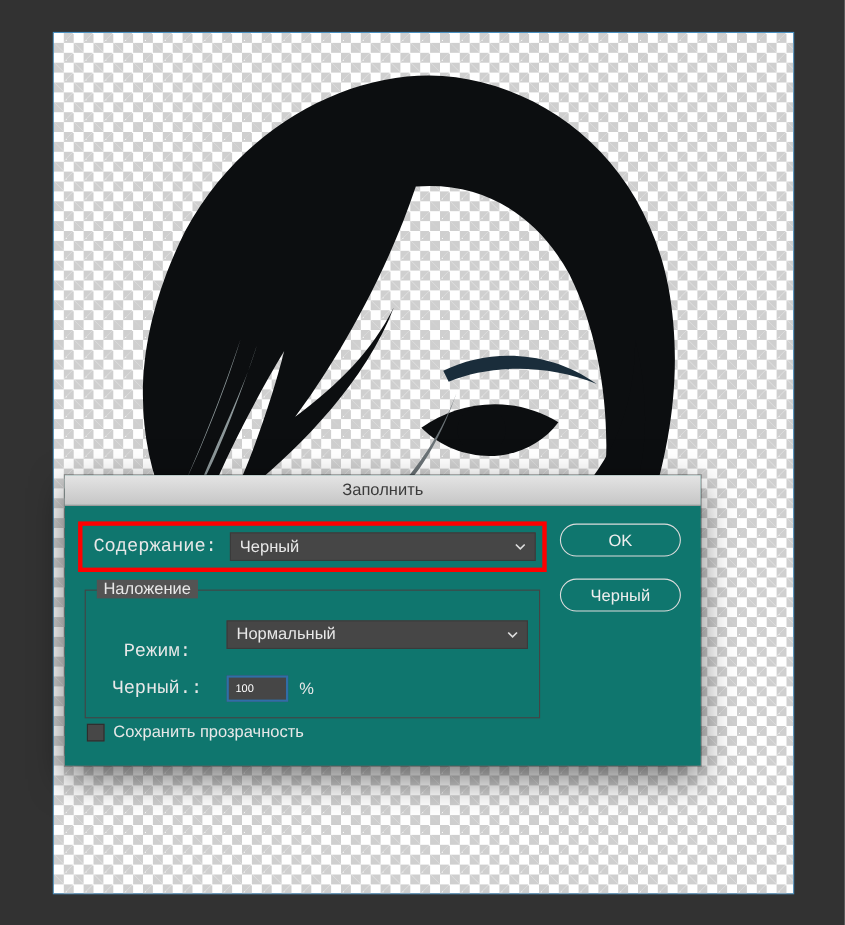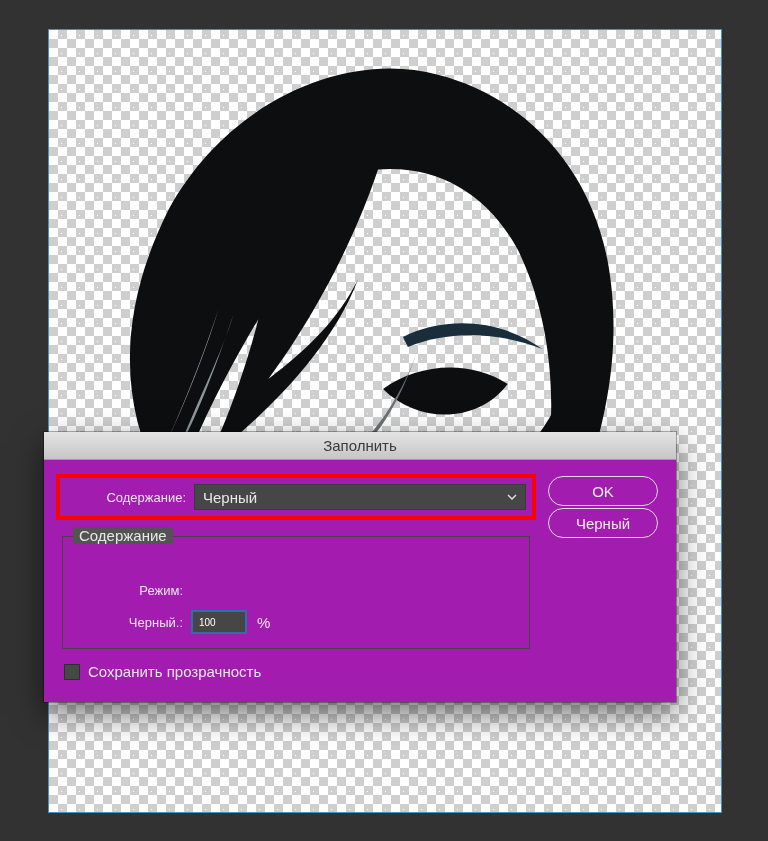--- a/index.html
+++ b/index.html
@@ -32,24 +32,24 @@
       background-size: 18px 18px;
       background-position: 0 0, 0 9px, 9px -9px, -9px 0;
       background-color: #ffffff;
     }
     .artwork {
       position: absolute;
       inset: 0;
     }
     .dialog {
       position: absolute;
-      left: 44px;
+      left: 59px;
       top: 432px;
-      width: 632px;
-      background: #a21caf;
+      width: 578px;
+      background: #0f766e;
       box-shadow: 0 12px 30px rgba(0,0,0,0.55), 0 0 0 1px rgba(0,0,0,0.3);
     }
     .titlebar {
       height: 28px;
       background: linear-gradient(#e4e4e4,#c6c6c6);
       color: #3a3a3a;
       display: flex;
       align-items: center;
       justify-content: center;
       font-size: 15px;
@@ -59,36 +59,37 @@
     .dialog-body {
       display: flex;
       padding: 14px 18px 22px 18px;
       gap: 18px;
     }
     .form-col { flex: 1; }
     .side-col {
       width: 110px;
       display: flex;
       flex-direction: column;
-      gap: 2px;
+      gap: 20px;
       padding-top: 2px;
     }
     .highlight-row {
       border: 4px solid #ff0000;
       display: flex;
       align-items: center;
       padding: 6px 6px 6px 6px;
       margin-left: -6px;
       margin-right: -6px;
     }
     .label-right {
-      text-align: right;
+      text-align: center;
       padding-right: 8px;
       white-space: nowrap;
-      font-size: 13px;
+      font-size: 17px;
+      font-family: Liberation Mono, monospace;
     }
     .w-label1 { width: 128px; }
     .w-label2 { width: 118px; margin-top: 32px; }
     .w-label3 { width: 118px; }
     .select {
       flex: 1;
       height: 26px;
       background: #464646;
       border: 1px solid #3a3a3a;
       display: flex;
@@ -131,21 +132,21 @@
       color: #fff;
       text-align: left;
       padding: 0 6px;
       font-size: 10px;
     }
     .num-input::selection { background: #2f6ea8; }
     .pct { margin-left: 10px; font-size: 15px; }
     .check-row {
       display: flex;
       align-items: center;
-      margin-top: 14px;
+      margin-top: 4px;
       gap: 8px;
       padding-left: 2px;
     }
     .checkbox {
       width: 16px; height: 16px;
       border: 1px solid #2d2d2d;
       background: #474747;
     }
     .check-label { font-size: 15px; }
     .btn {
@@ -194,23 +195,29 @@
         <div class="label-right w-label1">Содержание:</div>
         <div class="select">
           <span>Черный</span>
           <svg class="chevron" viewBox="0 0 10 10">
               <path d="M1 3 L5 7 L9 3" stroke="#ddd" stroke-width="1.5" fill="none"></path>
             </svg>
         </div>
       </div>
 
       <div class="group">
-        <div class="group-title">Содержание</div>
+        <div class="group-title">Наложение</div>
         <div class="row">
           <div class="label-right w-label2">Режим:</div>
+          <div class="select">
+            <span>Нормальный</span>
+            <svg class="chevron" viewBox="0 0 10 10">
+                <path d="M1 3 L5 7 L9 3" stroke="#ddd" stroke-width="1.5" fill="none"></path>
+              </svg>
+          </div>
         </div>
         <div class="row">
           <div class="label-right w-label3">Черный.:</div>
           <input class="num-input" value="100" style="">
           <span class="pct">%</span>
         </div>
       </div>
 
       <div class="check-row">
         <div class="checkbox"></div>

